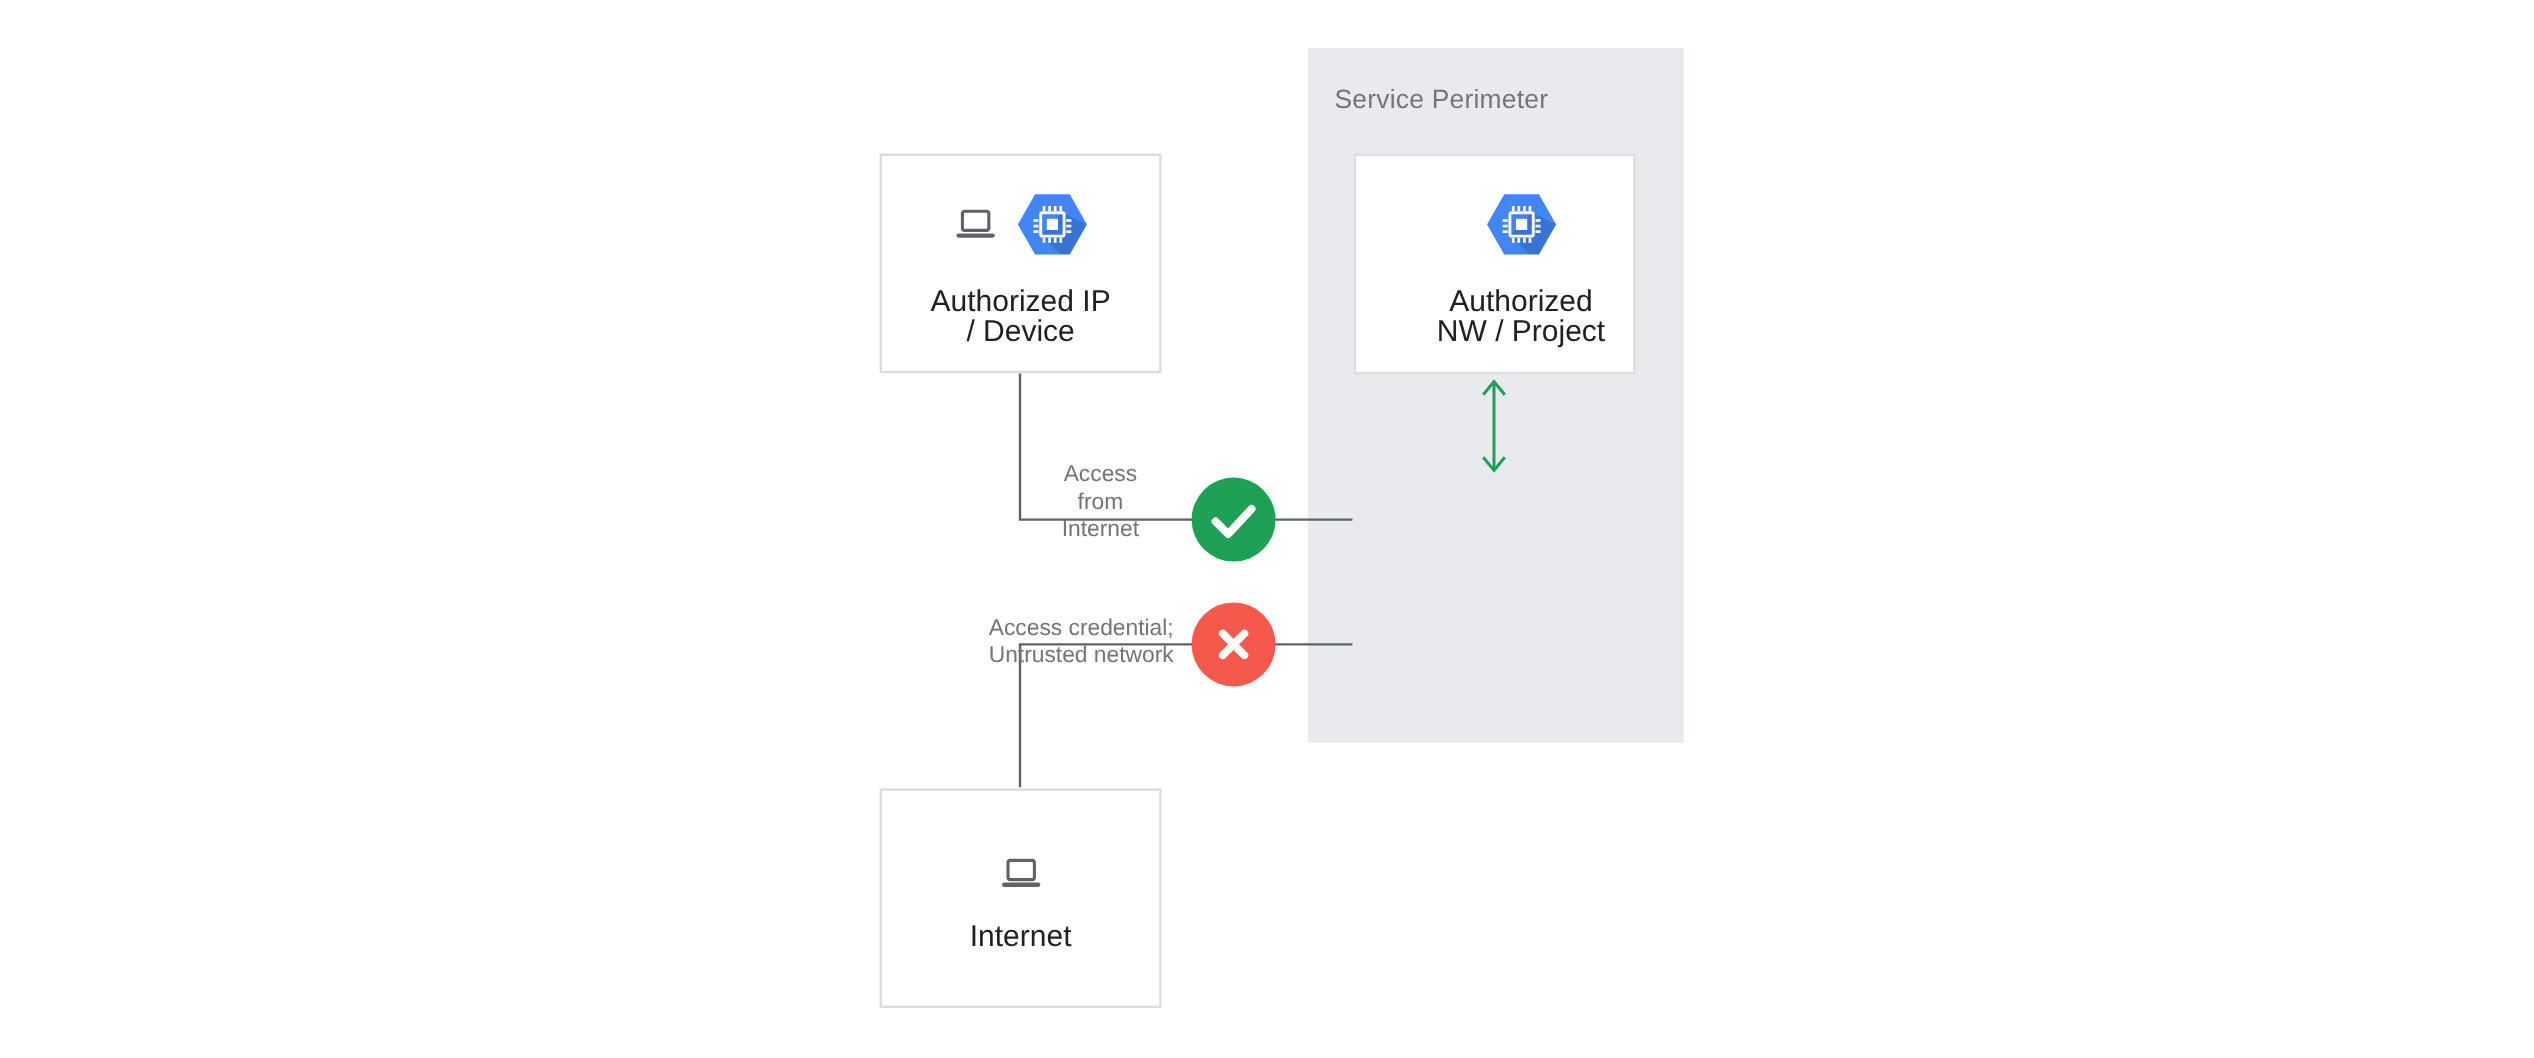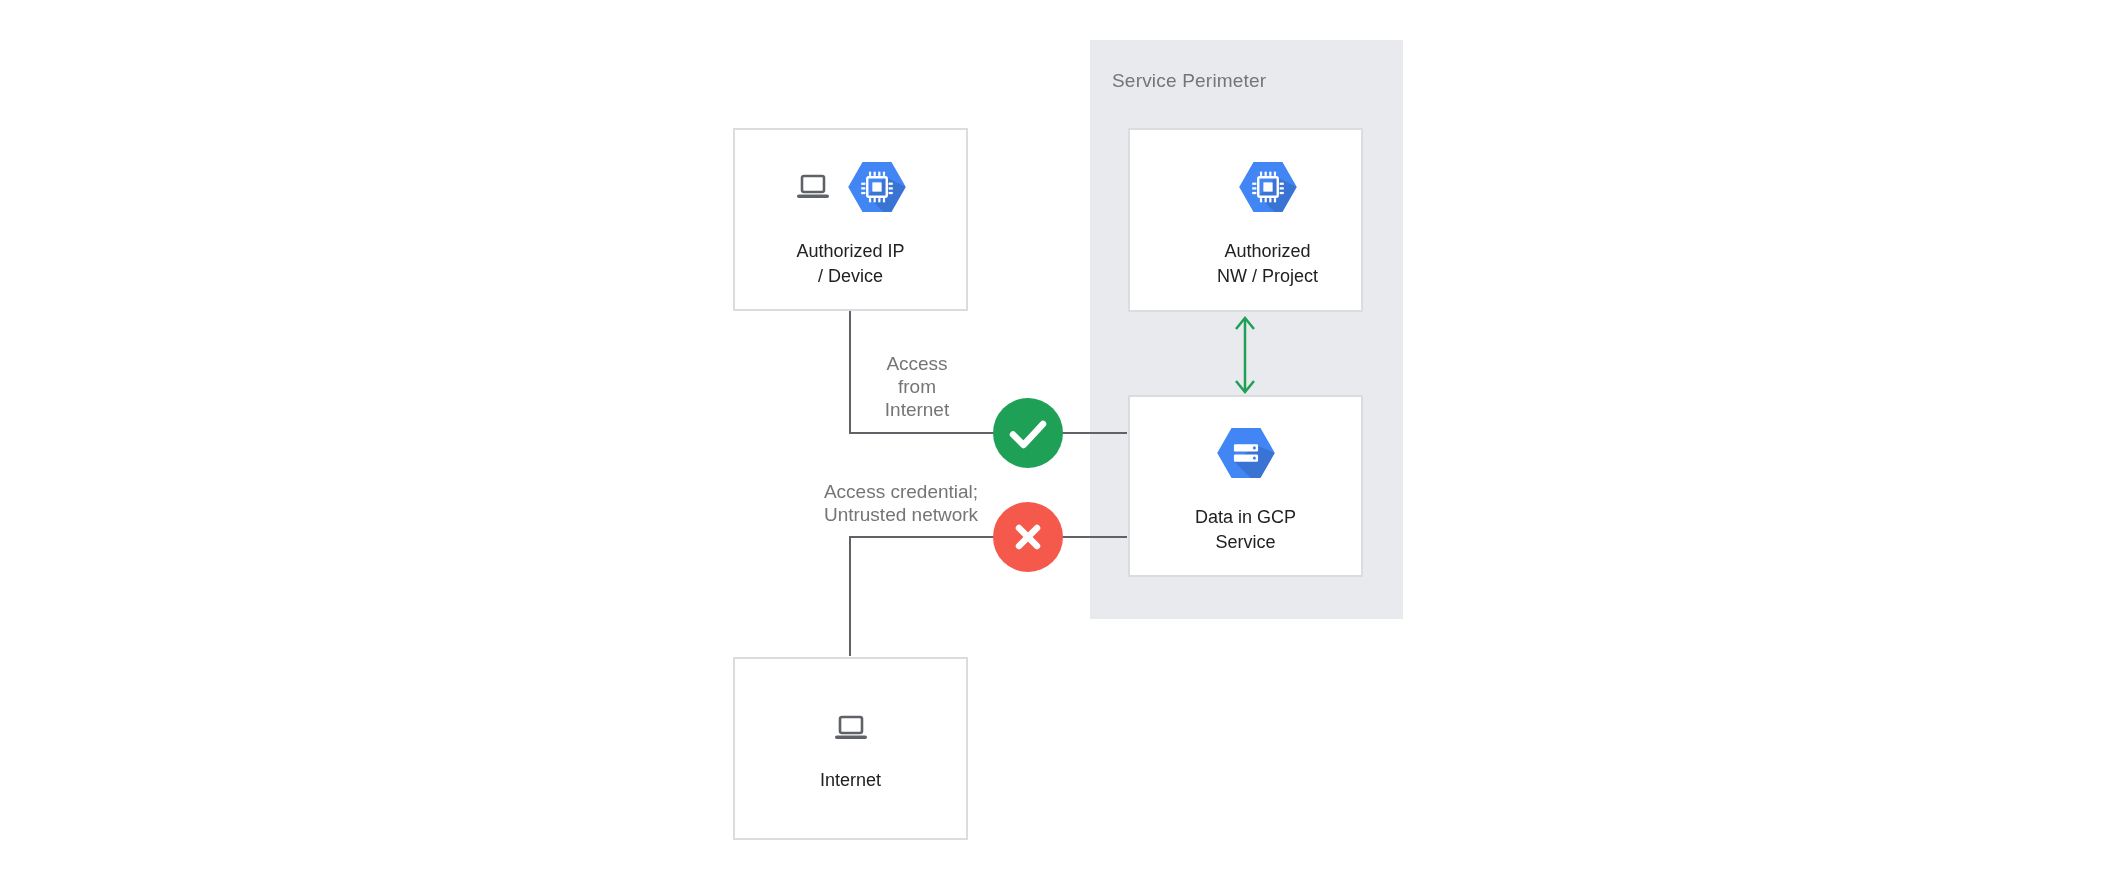--- a/index.html
+++ b/index.html
@@ -26,21 +26,21 @@
 
   .perimeter-panel {
     position: absolute;
     left: 1090px; top: 40px;
     width: 313px; height: 579px;
     background: var(--panel_bg);
   }
   .perimeter-label {
     position: absolute;
     left: 22px; top: 30px;
-    font-size: 19px;
+    font-size: 22px;
     color: var(--text_gray);
     letter-spacing: 0.2px;
   }
 
   .node {
     position: absolute;
     background: #ffffff;
     border: 2px solid var(--box_border);
     display: flex;
     flex-direction: column;
@@ -49,21 +49,21 @@
     padding-top: 10px;
     gap: 26px;
     z-index: 2;
   }
   #node-authorized-ip { left: 733px; top: 128px; width: 235px; height: 183px; }
   #node-authorized-nw { left: 1128px; top: 128px; width: 235px; height: 184px; padding-left: 44px; }
   #node-data-gcp      { left: 1128px; top: 395px; width: 235px; height: 182px; }
   #node-internet      { left: 733px;  top: 657px; width: 235px; height: 183px; }
 
   .node-label {
-    font-size: 18px;
+    font-size: 25px;
     line-height: 25px;
     color: var(--text_dark);
     text-align: center;
     white-space: pre-line;
   }
   .icon-row { display: flex; align-items: center; gap: 16px; }
 
   .connector-layer {
     position: absolute;
     left: 0; top: 0;
@@ -88,20 +88,21 @@
 
   .edge-label {
     position: absolute;
     font-size: 19px;
     line-height: 23px;
     color: var(--text_gray);
     text-align: center;
     white-space: pre-line;
     transform: translateX(-50%);
     z-index: 2;
+    margin-top: 32px;
   }
   #label-access { left: 917px; top: 352px; }
   #label-valid  { left: 901px; top: 480px; }
 
   .hex-fill { fill: var(--gcp_blue); }
   .hex-shadow { fill: rgba(0,0,0,0.13); }
   .hex-white-stroke { stroke: #ffffff; fill: none; stroke-width: 2.6; }
   .hex-white-fill { fill: #ffffff; }
   .laptop-stroke { stroke: var(--icon_gray); fill: none; stroke-width: 2.6; }
   .laptop-fill { fill: var(--icon_gray); }
@@ -190,41 +191,20 @@
           <rect class="hex-white-fill" x="44.5" y="23.3" width="4.5" height="2.4"></rect>
           <rect class="hex-white-fill" x="44.5" y="28.3" width="4.5" height="2.4"></rect>
           <rect class="hex-white-fill" x="44.5" y="33.3" width="4.5" height="2.4"></rect>
         </g>
       </svg>
     </div>
     <div class="node-label">Authorized
 NW / Project</div>
   </div>
 
-  <div class="node" id="node-data-gcp">
-    <div class="icon-row">
-      <svg width="60" height="52" viewBox="0 0 64 56">
-        <defs>
-            <clipPath id="hexclip-c">
-              <polygon points="16.4,1 47.6,1 63,28 47.6,55 16.4,55 1,28"></polygon>
-            </clipPath>
-          </defs>
-        <polygon class="hex-fill" points="16.4,1 47.6,1 63,28 47.6,55 16.4,55 1,28"></polygon>
-        <polygon class="hex-shadow" clip-path="url(#hexclip-c)" points="44,20 63,28 47.6,55 37,55 19,37"></polygon>
-        <g>
-          <rect class="hex-white-fill" x="19" y="18.5" width="26" height="8" rx="1.4"></rect>
-          <rect class="hex-white-fill" x="19" y="29.5" width="26" height="8" rx="1.4"></rect>
-          <circle cx="41" cy="22.5" r="1.7" fill="#4285F4"></circle>
-          <circle cx="41" cy="33.5" r="1.7" fill="#4285F4"></circle>
-        </g>
-      </svg>
-    </div>
-    <div class="node-label">Data in GCP
-Service</div>
-  </div>
 
   <div class="node" id="node-internet">
     <div class="icon-row">
       <svg width="36" height="28" viewBox="0 0 36 28">
         <rect class="laptop-stroke" x="7" y="3" width="22" height="16" rx="2"></rect>
         <rect class="laptop-fill" x="2" y="21.5" width="32" height="3.6" rx="1.8"></rect>
       </svg>
     </div>
     <div class="node-label">Internet</div>
   </div>

